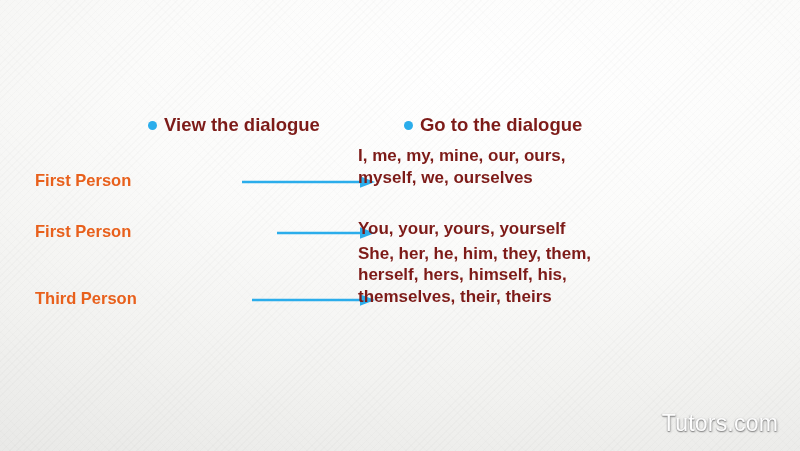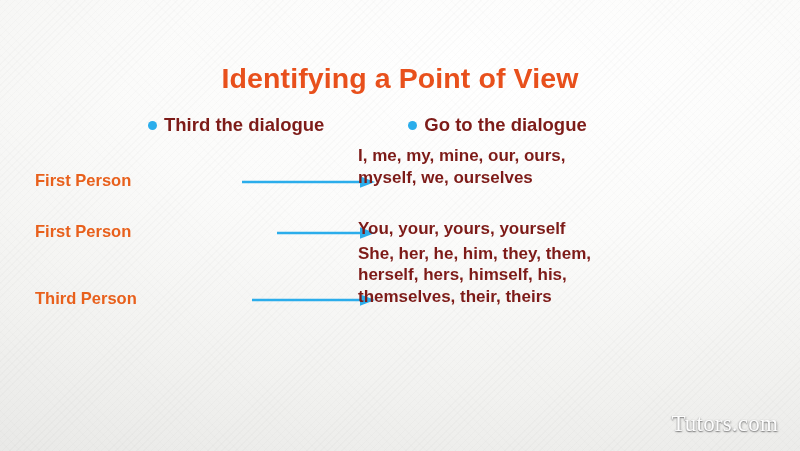--- a/index.html
+++ b/index.html
@@ -120,36 +120,34 @@
     right: 22px;
     bottom: 14px;
     font-size: 23px;
     font-weight: normal;
     letter-spacing: .2px;
     color: #fdfdfd;
     text-shadow:
       0 1px 1px rgba(130,130,130,.85),
       1px 1px 2px rgba(120,120,120,.55),
       -1px 0 1px rgba(180,180,180,.5);
-    font-family: Liberation Serif, serif;
   }
 </style>
 </head>
 <body>
 
 <div id="slide">
 
   <div id="texture"></div>
 
-  <div id="title">Identifying a Point of View</div>
 
   <div id="bullets">
     <div class="bullet-item first">
       <span class="dot"></span>
-      <span>Third the dialogue</span>
+      <span>View the dialogue</span>
     </div>
     <div class="bullet-item">
       <span class="dot"></span>
       <span>Go to the dialogue</span>
     </div>
   </div>
 
   <div id="rows">
 
     <div class="row" style="top:33px">

